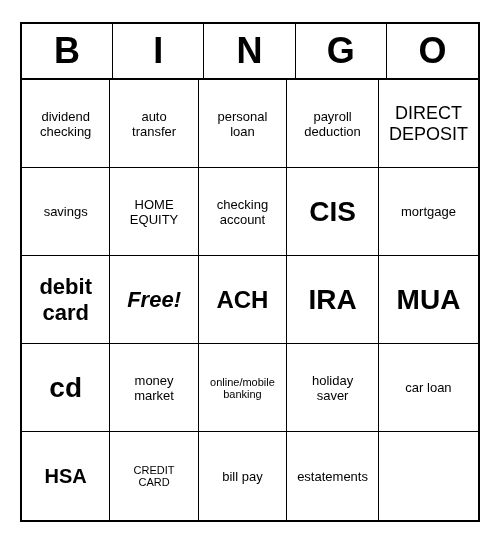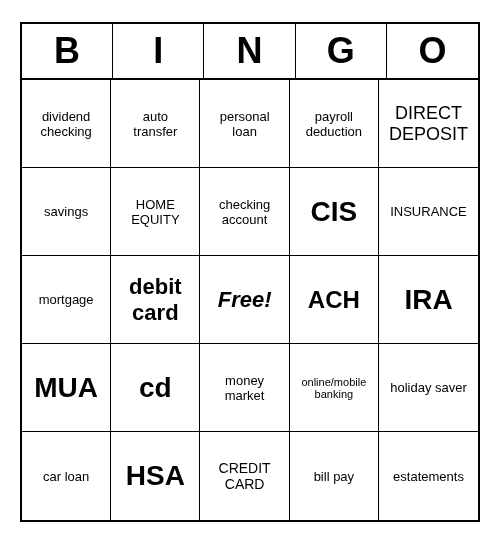--- a/index.html
+++ b/index.html
@@ -82,30 +82,29 @@
   <div class="bingo-grid">
   <div class="bingo-cell" style="font-size: 13px;">dividend checking</div>
       <div class="bingo-cell" style="font-size: 13px;">auto transfer</div>
       <div class="bingo-cell" style="font-size: 13px;">personal loan</div>
       <div class="bingo-cell" style="font-size: 13px;">payroll deduction</div>
       <div class="bingo-cell" style="font-size: 18px;">DIRECT DEPOSIT</div>
       <div class="bingo-cell" style="font-size: 13px;">savings</div>
       <div class="bingo-cell" style="font-size: 13px;">HOME EQUITY</div>
       <div class="bingo-cell" style="font-size: 13px;">checking account</div>
       <div class="bingo-cell" style="font-size: 28px; font-weight: bold;">CIS</div>
-      <div class="bingo-cell" style="font-size: 13px;">INSURANCE</div>
       <div class="bingo-cell" style="font-size: 13px;">mortgage</div>
       <div class="bingo-cell" style="font-size: 22px; font-weight: bold;">debit card</div>
       <div class="bingo-cell" style="font-size: 22px; font-weight: bold; font-style: italic;">Free!</div>
       <div class="bingo-cell" style="font-size: 24px; font-weight: bold; text-align: center;">ACH</div>
       <div class="bingo-cell" style="font-size: 28px; font-weight: bold;">IRA</div>
       <div class="bingo-cell" style="font-size: 28px; font-weight: bold;">MUA</div>
       <div class="bingo-cell" style="font-size: 28px; font-weight: bold;">cd</div>
       <div class="bingo-cell" style="font-size: 13px;">money market</div>
       <div class="bingo-cell" style="font-size: 11px;">online/mobile banking</div>
       <div class="bingo-cell" style="font-size: 13px;">holiday saver</div>
       <div class="bingo-cell" style="font-size: 13px;">car loan</div>
-      <div class="bingo-cell" style="font-size: 28px; font-weight: bold;">HSA</div>
-      <div class="bingo-cell" style="font-size: 14px;">CREDIT CARD</div>
+      <div class="bingo-cell" style="font-size: 20px; font-weight: bold;">HSA</div>
+      <div class="bingo-cell" style="font-size: 11px;">CREDIT CARD</div>
       <div class="bingo-cell" style="font-size: 13px;">bill pay</div>
       <div class="bingo-cell" style="font-size: 13px;">estatements</div>
     </div>
 </div>
 
 </body></html>

